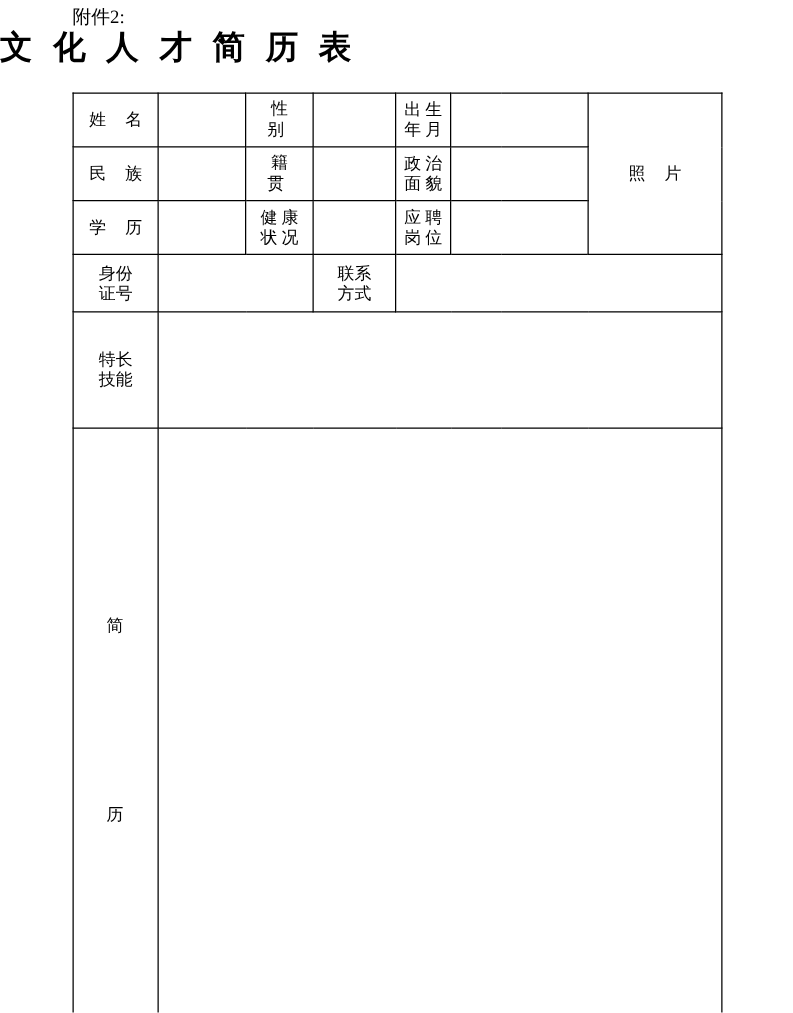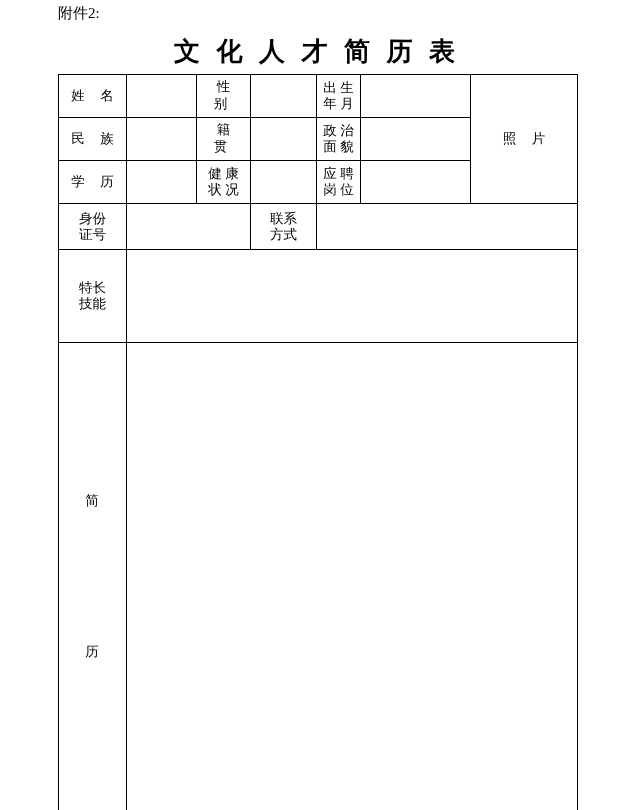--- a/index.html
+++ b/index.html
@@ -27,22 +27,21 @@
     top: 4px;
     font-size: 15px;
     font-family: "Liberation Serif", "DejaVu Serif", serif;
     letter-spacing: 0px;
     white-space: nowrap;
   }
   .doc-title {
     position: absolute;
     left: 0;
     right: 0;
-    top: 34px;
-    text-align: center;
+    top: 20px;
     font-size: 26px;
     font-weight: bold;
     letter-spacing: 5px;
     font-family: "Liberation Serif", "DejaVu Serif", serif;
   }
   table.resume {
     position: absolute;
     left: 58px;
     top: 74px;
     width: 519px;

